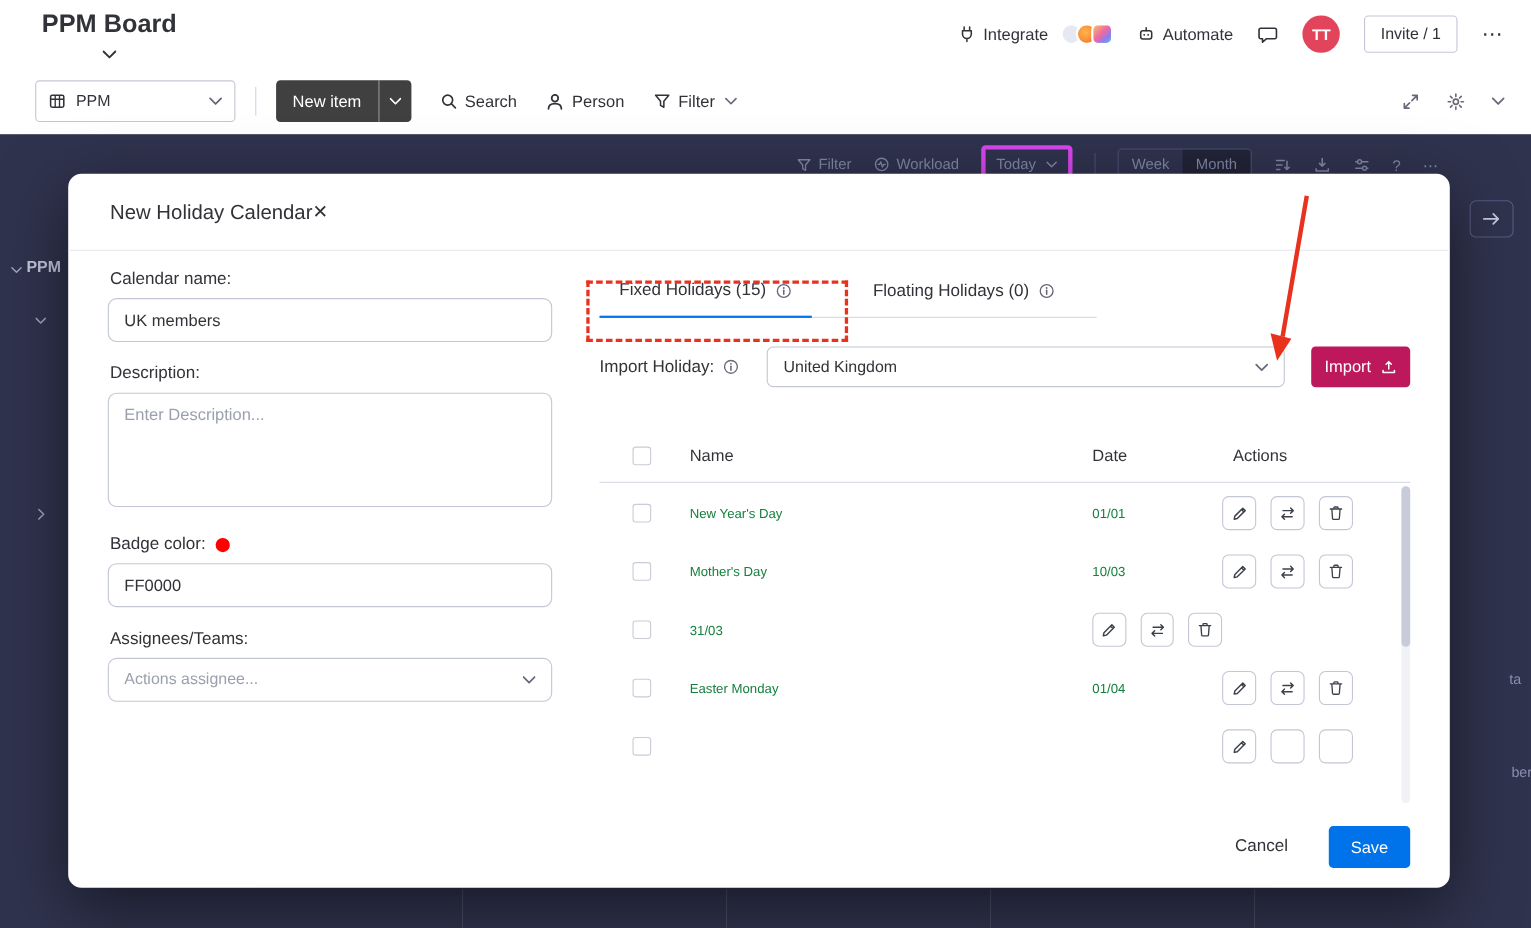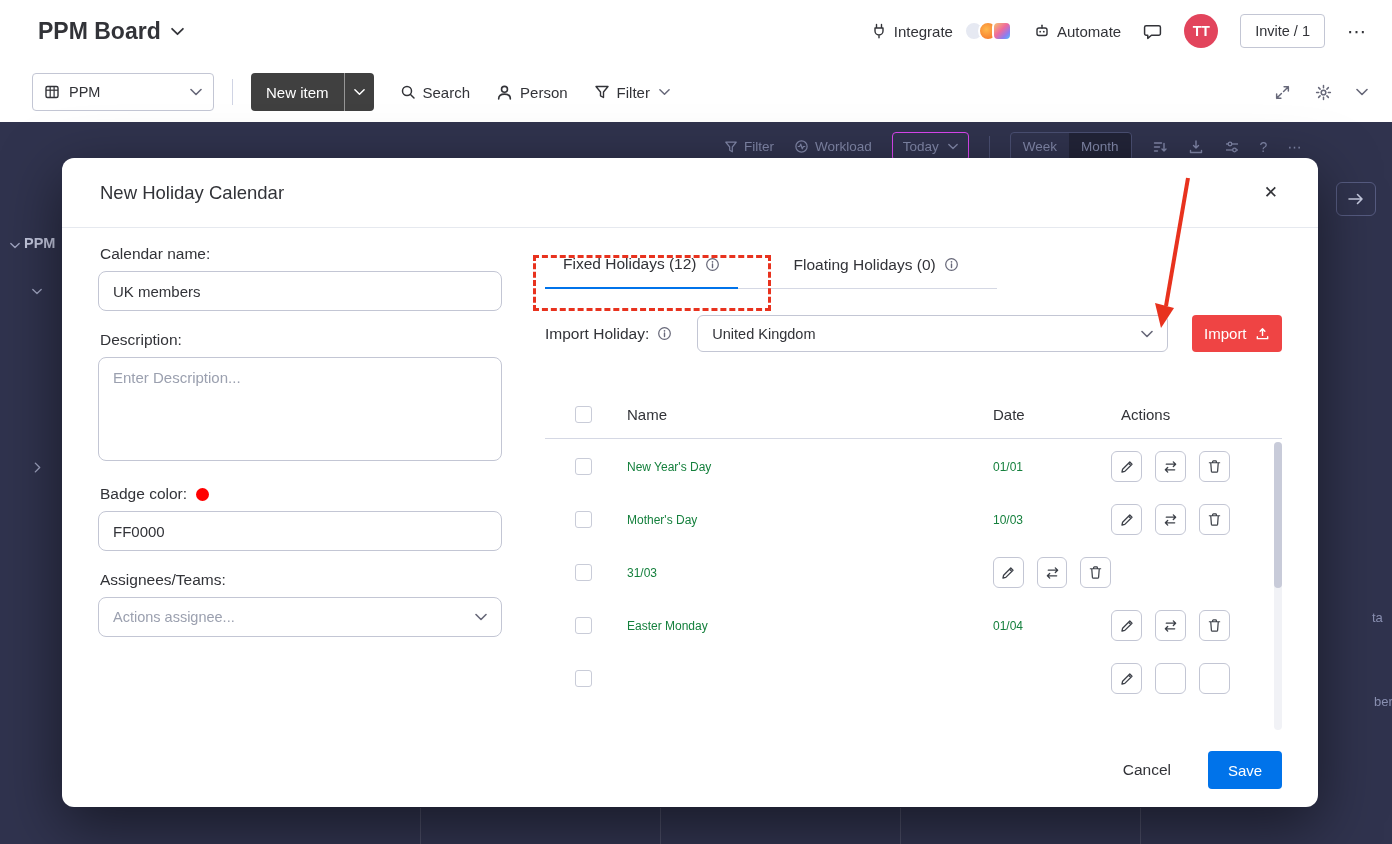--- a/index.html
+++ b/index.html
@@ -2,21 +2,21 @@
 <html><head>
 <meta charset="utf-8">
 <style>
   * { box-sizing: border-box; margin: 0; padding: 0; }
   html,body { width:1392px; height:844px; }
   body { font-family:"Liberation Sans", sans-serif; overflow:hidden; background:#fff; color:#323338; }
   .screen { position:relative; width:1392px; height:844px; overflow:hidden; }
 
   
   .topbar { height:62px; display:flex; align-items:center; justify-content:space-between; padding:0 24px 0 38px; background:#fff; }
-  .tb-left { display:flex; align-items:center; gap:10px; }
+  .tb-left { display:flex; align-items:center; gap:10px;flex-direction:column; }
   .board-title { font-size:23px; font-weight:700; color:#323338; }
   .tb-right { display:flex; align-items:center; gap:22px; font-size:15px; color:#323338; }
   .hstack { display:flex; align-items:center; gap:7px; cursor:pointer; }
   .app-circles { display:flex; align-items:center; margin-left:4px; }
   .appc { width:20px; height:20px; border-radius:50%; border:2px solid #fff; }
   .appc + .appc { margin-left:-6px; }
   .a1 { background:#e6e9f2; }
   .a2 { background:radial-gradient(circle at 40% 40%, #ffb84d, #f46a25); }
   .a3 { border-radius:6px; background:linear-gradient(135deg,#f6c26b 0%,#ef6a9d 45%,#8e7df0 75%,#4fc3f7 100%); }
   .avatar { width:34px; height:34px; border-radius:50%; background:#e2445c; color:#fff; font-size:14px; font-weight:700; display:flex; align-items:center; justify-content:center; }
@@ -31,38 +31,38 @@
   .new-item { display:flex; align-items:stretch; height:38px; background:#404040; border-radius:4px; color:#fff; overflow:hidden; cursor:pointer; }
   .ni-main { display:flex; align-items:center; padding:0 15px; font-size:15px; }
   .ni-chev { display:flex; align-items:center; padding:0 9px; border-left:1px solid rgba(255,255,255,.45); }
   .tool-btn { display:flex; align-items:center; gap:7px; font-size:15px; color:#323338; margin-left:26px; cursor:pointer; }
   .tb-icons { margin-left:auto; display:flex; align-items:center; gap:24px; color:#676879; }
 
   
   .board { position:absolute; top:122px; left:0; right:0; bottom:0; background:#30334e; }
   .board-toolbar { position:absolute; left:724px; top:10px; display:flex; align-items:center; gap:20px; color:#8187a8; font-size:13.5px; white-space:nowrap; }
   .dk-item { display:flex; align-items:center; gap:6px; cursor:pointer; }
-  .today-box { display:flex; align-items:center; gap:9px; border:1px solid #d946ef; border-radius:4px; padding:6px 10px; cursor:pointer; }
+  .today-box { display:flex; align-items:center; gap:9px; border:4px solid #d946ef; border-radius:4px; padding:6px 10px; cursor:pointer; }
   .dk-div { width:1px; height:22px; background:#4a4f72; }
   .seg { display:flex; border:1px solid #4a4f72; border-radius:4px; overflow:hidden; }
   .seg-cell { padding:6px 12px; cursor:pointer; }
   .seg-cell.active { background:rgba(0,0,0,.28); }
   .dk-txt-ic { font-size:14px; cursor:pointer; }
   .scroll-arrow { position:absolute; right:16px; top:60px; width:40px; height:34px; border:1px solid #565b80; border-radius:6px; display:flex; align-items:center; justify-content:center; color:#c6cadf; cursor:pointer; }
   .frag-chev1 { position:absolute; left:10px; top:120px; color:#9fa4c0; }
   .frag-title { position:absolute; left:24px; top:113px; width:33px; overflow:hidden; white-space:nowrap; font-weight:700; font-size:14.5px; color:#c3c7de; }
   .frag-chev2 { position:absolute; left:32px; top:166px; color:#9fa4c0; }
   .frag-chev3 { position:absolute; left:34px; top:340px; color:#9fa4c0; }
   .fragA { position:absolute; left:1372px; top:488px; font-size:13px; color:#8a90b2; }
   .fragB { position:absolute; left:1374px; top:572px; font-size:13px; color:#8a90b2; }
   .tick { position:absolute; bottom:0; width:1px; height:36px; background:rgba(255,255,255,.12); }
 
   
   .modal { position:absolute; left:62px; top:36px; width:1256px; height:649px; background:#fff; border-radius:12px; box-shadow:0 18px 60px rgba(0,0,0,.5); }
-  .modal-header { height:70px; border-bottom:1px solid #e6e9ef; display:flex; align-items:center; justify-content:space-between; padding:0 40px 0 38px; }
+  .modal-header { height:70px; border-bottom:1px solid #e6e9ef; display:flex; align-items:center; padding:0 40px 0 38px; }
   .modal-title { font-size:18.5px; color:#323338; }
   .modal-close { font-size:17px; color:#323338; cursor:pointer; line-height:1; }
   .modal-body { position:absolute; top:71px; left:0; right:0; bottom:0; }
 
   
   .left-col { position:absolute; left:36px; top:16px; width:404px; }
   .field-label { font-size:15.5px; color:#323338; margin:0 0 8px 2px; display:flex; align-items:center; gap:9px; }
   .badge-dot { width:13px; height:13px; border-radius:50%; background:#ff0000; display:inline-block; }
   .text-input { width:100%; height:40px; border:1px solid #c3c6d4; border-radius:8px; padding:0 14px; font-size:15px; color:#323338; font-family:inherit; outline:none; background:#fff; }
   textarea.text-input { height:104px; padding:11px 14px; resize:none; }
@@ -76,21 +76,21 @@
   .tabs { position:absolute; left:0; top:20px; width:452px; display:flex; border-bottom:1px solid #d5d8e4; }
   .tab { display:flex; align-items:center; gap:8px; padding:6px 18px 14px 18px; font-size:15.5px; color:#323338; cursor:pointer; }
   .tab.active { border-bottom:2px solid #0073ea; margin-bottom:-1px; }
   .tab + .tab { margin-left:38px; }
   .annot-rect { position:absolute; left:-12px; top:6px; width:238px; height:56px; border:3px dashed #e8321e; z-index:6; pointer-events:none; }
   .annot-arrow { position:absolute; left:1066px; top:14px; width:80px; height:160px; z-index:7; pointer-events:none; }
 
   .import-row { position:absolute; left:0; top:86px; display:flex; align-items:center; width:737px; }
   .import-label { display:flex; align-items:center; gap:8px; font-size:15.5px; color:#323338; width:155px; }
   .country-select { width:478px; height:37px; border:1px solid #c3c6d4; border-radius:6px; display:flex; align-items:center; justify-content:space-between; padding:0 14px; font-size:14.5px; color:#323338; cursor:pointer; background:#fff; }
-  .import-btn { margin-left:24px; width:92px; height:37px; background:#ef4444; border:none; border-radius:4px; color:#fff; font-size:15px; font-family:inherit; display:flex; align-items:center; justify-content:center; gap:8px; cursor:pointer; }
+  .import-btn { margin-left:24px; width:92px; height:37px; background:#be185d; border:none; border-radius:4px; color:#fff; font-size:15px; font-family:inherit; display:flex; align-items:center; justify-content:center; gap:8px; cursor:pointer; }
 
   .table-head { position:absolute; left:0; top:162px; width:737px; height:48px; display:grid; grid-template-columns:52px 366px 118px 1fr; align-items:center; padding-left:30px; font-size:15px; color:#323338; border-bottom:1px solid #d5d8e4; }
   .th-actions { padding-left:10px; }
   .rows { position:absolute; left:0; top:211px; width:729px; height:284px; overflow:hidden; }
   .hrow { height:53px; display:grid; grid-template-columns:52px 366px 118px 1fr; align-items:center; padding-left:30px; }
   .hname, .hdate { font-size:12px; color:#15803d; }
   .actions { display:flex; gap:13px; }
   .act-btn { width:31px; height:31px; border:1px solid #c3c6d4; border-radius:6px; background:#fff; display:flex; align-items:center; justify-content:center; color:#3c4048; cursor:pointer; }
   .cbx { width:17px; height:17px; border:1.5px solid #c9ccd8; border-radius:3px; background:#fff; cursor:pointer; }
   .scrollbar { position:absolute; right:0; top:213px; width:8px; height:288px; background:#f1f2f6; border-radius:4px; }
@@ -418,21 +418,21 @@
                 </svg>
               </span>
           </div>
         </div>
 
         <div class="right-col">
 
           <div class="tabs">
             <span class="annot-rect"></span>
             <div class="tab active">
-              <span>Fixed Holidays (12)</span>
+              <span>Fixed Holidays (15)</span>
               <span style="color:#676879">
                   <svg class="ic" width="15" height="15">
                     <use href="#i-info"></use>
                   </svg>
                 </span>
             </div>
             <div class="tab">
               <span>Floating Holidays (0)</span>
               <span style="color:#676879">
                   <svg class="ic" width="15" height="15">

